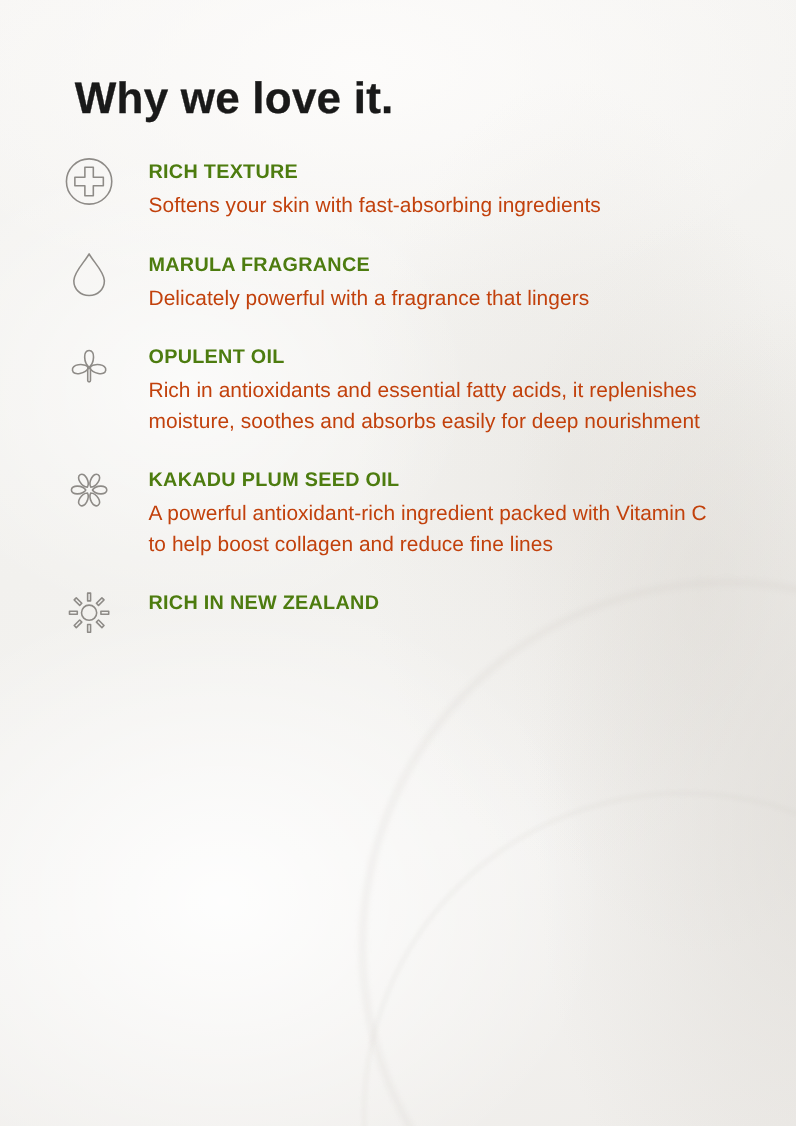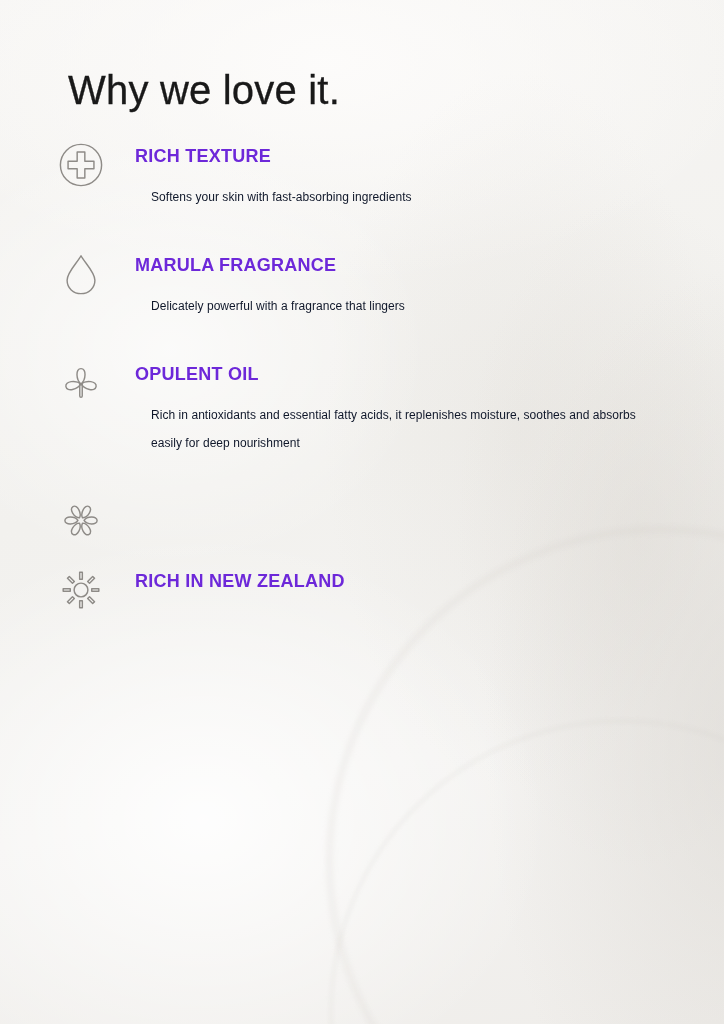--- a/index.html
+++ b/index.html
@@ -15,35 +15,35 @@
       radial-gradient(ellipse 620px 320px at 45% 6%, rgba(253,252,251,0.92), rgba(253,252,251,0) 70%),
       linear-gradient(168deg,#f7f6f4 0%,#f2f1ee 45%,#f4f3f1 72%,#efedea 100%);
   }
   .swirl{position:absolute;border-radius:50%;pointer-events:none;}
   .swirl-1{right:-270px;bottom:-170px;width:660px;height:660px;border:3px solid rgba(203,198,191,0.35);filter:blur(3px);}
   .swirl-2{right:-190px;bottom:-280px;width:580px;height:580px;border:2px solid rgba(210,206,199,0.30);filter:blur(2px);}
   .sheen{position:absolute;left:-90px;top:130px;width:520px;height:440px;border-radius:50%;pointer-events:none;
          background:radial-gradient(closest-side, rgba(255,255,255,0.65), rgba(255,255,255,0));}
   .content{position:relative;z-index:2;padding:66px 40px 0 68px;}
   .page-title{
-    font-size:40px;line-height:48px;font-weight:400;letter-spacing:0.2px;
+    font-size:40px;line-height:48px;font-weight:700;letter-spacing:0.2px;
     color:#191919;margin:0 0 31px 0;-webkit-text-stroke:0.3px #191919;
   }
   .feature{display:flex;align-items:flex-start;margin:0 0 27px 0;}
   .icon-wrap{flex:0 0 46px;width:46px;margin-left:-10px;margin-right:31px;margin-top:-3px;}
   .ic{width:46px;height:46px;display:block;}
   .ic *{fill:none;stroke:#8e8b87;stroke-width:1.5;stroke-linejoin:round;stroke-linecap:round;}
   .feature-text{max-width:525px;}
   .feature-heading{
     font-size:18px;font-weight:700;letter-spacing:0.25px;line-height:22px;
-    color:#6d28d9;margin:0 0 7px 0;
+    color:#4d7c0f;margin:0 0 7px 0;
   }
   .feature-desc{
-    font-size:12px;font-weight:400;line-height:28px;letter-spacing:0.05px;
-    color:#0f172a;margin:16px;
+    font-size:19px;font-weight:400;line-height:28px;letter-spacing:0.05px;
+    color:#c2410c;margin:0;
   }
 </style>
 </head>
 <body>
 
 <div class="swirl swirl-1"></div>
 <div class="swirl swirl-2"></div>
 <div class="sheen"></div>
 
 <div class="content">
@@ -98,20 +98,24 @@
         <g transform="translate(24,24.5)">
           <path d="M0 -3.2 C-4.6 -6 -5.2 -16.8 0 -16.8 C5.2 -16.8 4.6 -6 0 -3.2 Z" transform="rotate(30)"></path>
           <path d="M0 -3.2 C-4.6 -6 -5.2 -16.8 0 -16.8 C5.2 -16.8 4.6 -6 0 -3.2 Z" transform="rotate(90)"></path>
           <path d="M0 -3.2 C-4.6 -6 -5.2 -16.8 0 -16.8 C5.2 -16.8 4.6 -6 0 -3.2 Z" transform="rotate(150)"></path>
           <path d="M0 -3.2 C-4.6 -6 -5.2 -16.8 0 -16.8 C5.2 -16.8 4.6 -6 0 -3.2 Z" transform="rotate(210)"></path>
           <path d="M0 -3.2 C-4.6 -6 -5.2 -16.8 0 -16.8 C5.2 -16.8 4.6 -6 0 -3.2 Z" transform="rotate(270)"></path>
           <path d="M0 -3.2 C-4.6 -6 -5.2 -16.8 0 -16.8 C5.2 -16.8 4.6 -6 0 -3.2 Z" transform="rotate(330)"></path>
         </g>
       </svg>
     </div>
+    <div class="feature-text">
+      <h2 class="feature-heading">KAKADU PLUM SEED OIL</h2>
+      <p class="feature-desc">A powerful antioxidant-rich ingredient packed with Vitamin C to help boost collagen and reduce fine lines</p>
+    </div>
   </div>
 
   <div class="feature">
     <div class="icon-wrap">
       <svg class="ic" viewBox="0 0 48 48" aria-hidden="true">
         <g transform="translate(24,24)">
           <circle r="7.2"></circle>
           <path d="M-1.4 -18.6 H1.4 V-11.2 H-1.4 Z" transform="rotate(0)"></path>
           <path d="M-1.4 -18.6 H1.4 V-11.2 H-1.4 Z" transform="rotate(45)"></path>
           <path d="M-1.4 -18.6 H1.4 V-11.2 H-1.4 Z" transform="rotate(90)"></path>

